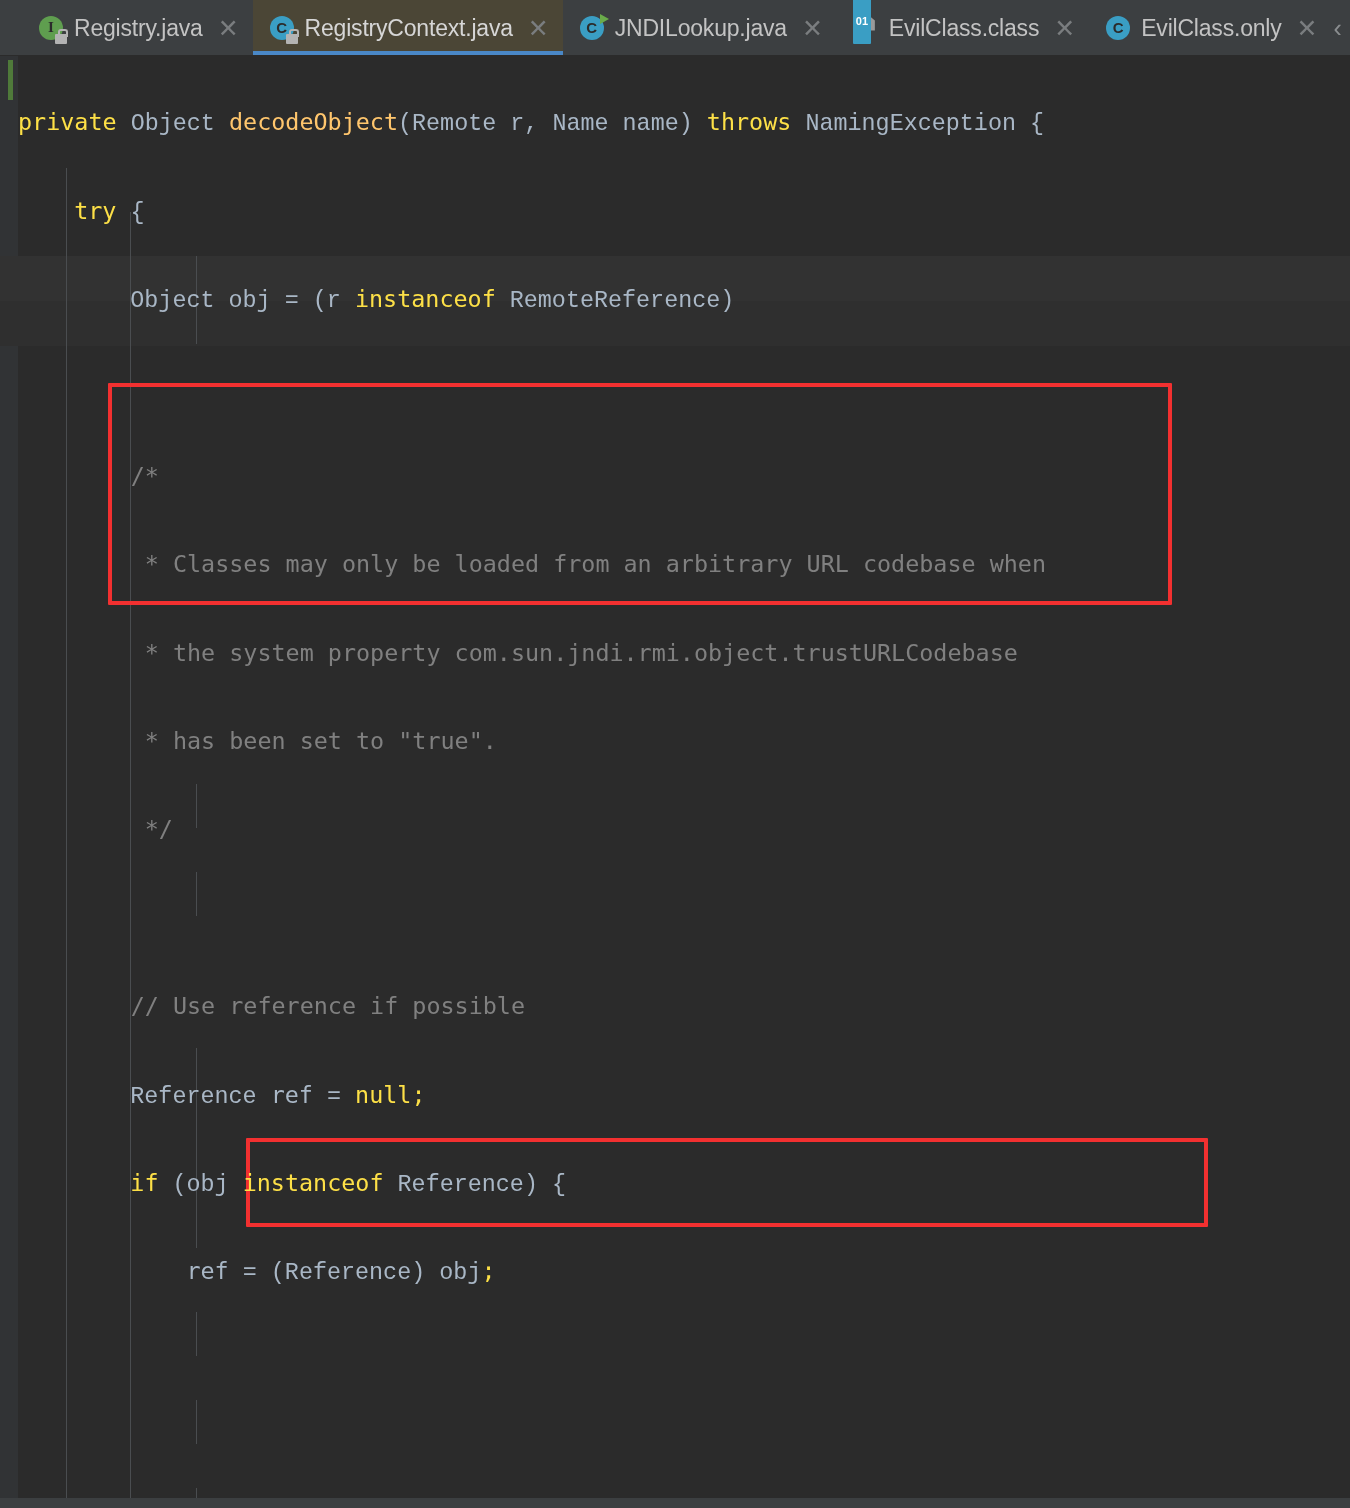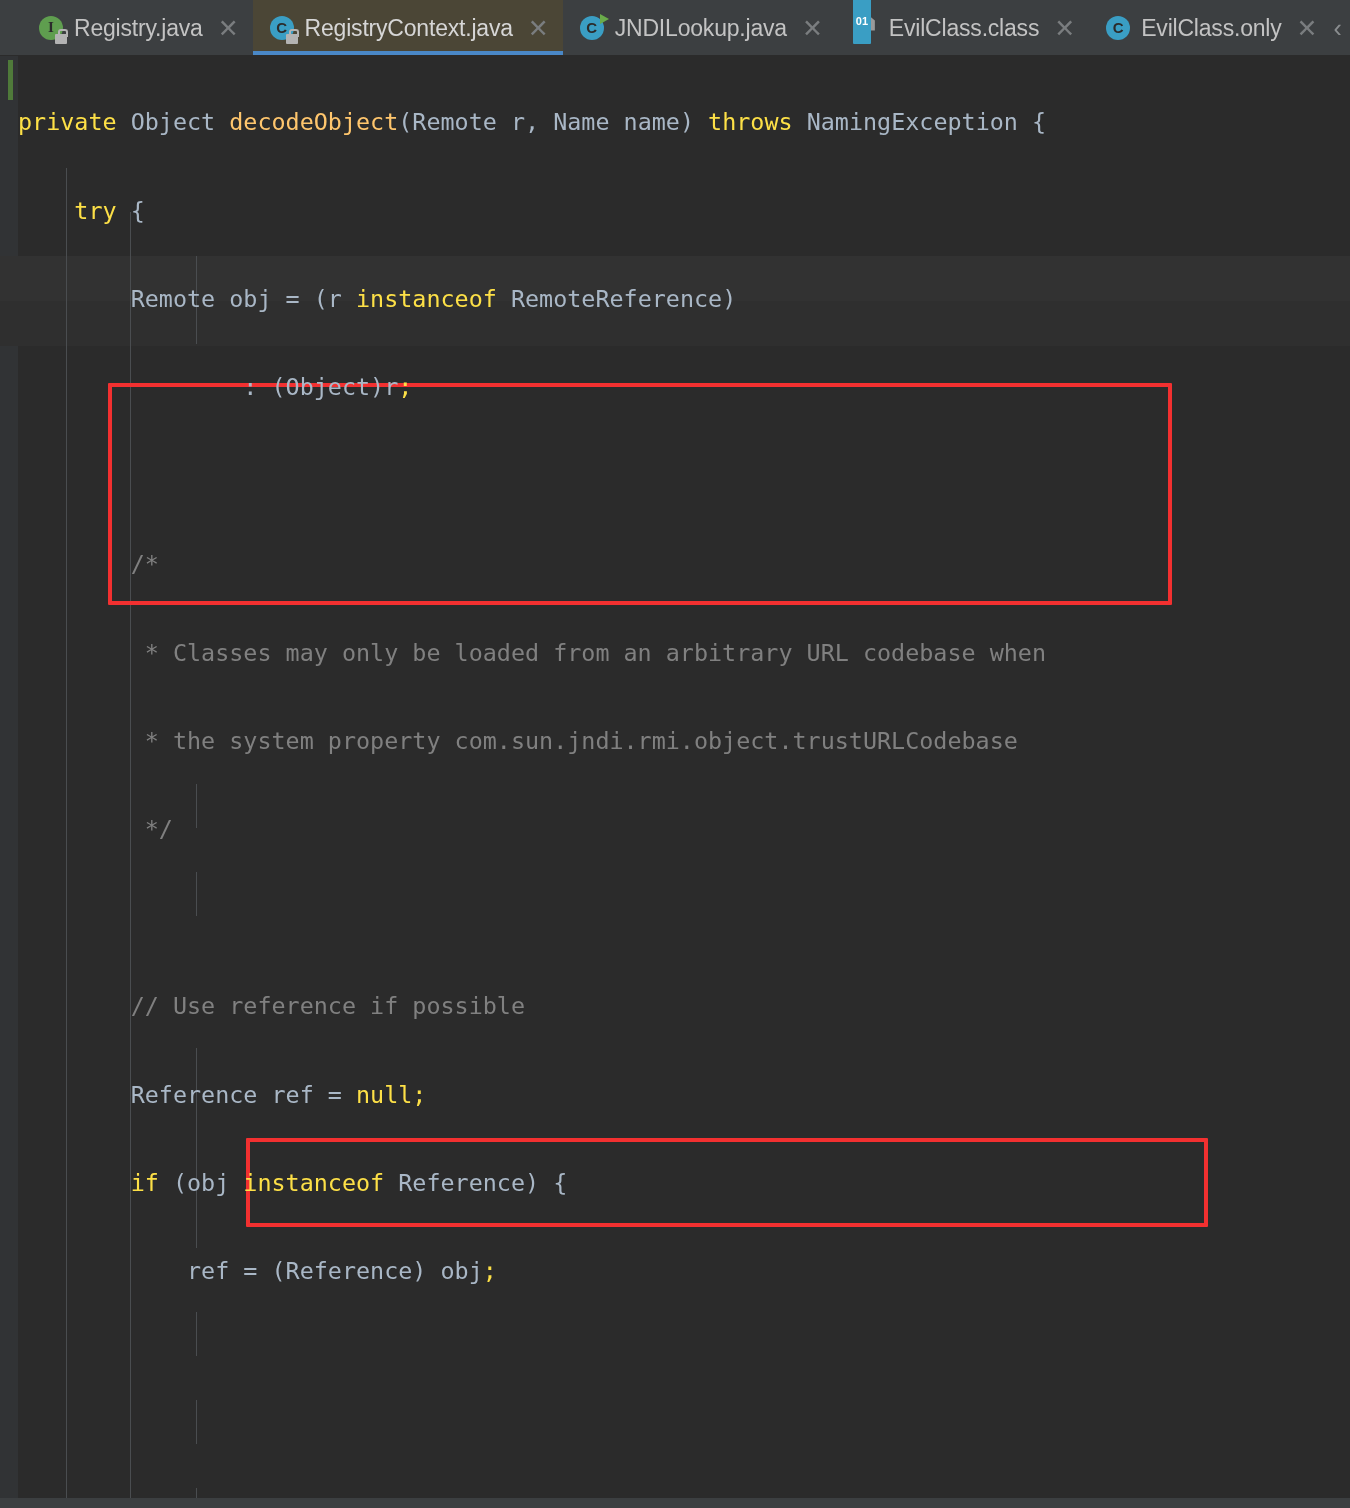--- a/index.html
+++ b/index.html
@@ -171,21 +171,21 @@
   
   .guide {
     position: absolute;
     width: 1px;
     background: #4a4d50;
     pointer-events: none;
   }
 
   
   .kw   { color: #fde047; }
-  .txt  { color: #a9b7c6; }
+  .txt  { color: #a9b7c6; font-family: Liberation Mono, monospace; }
   .cmt  { color: #808080; }
   .meth { color: #ffc66d; }
   .loc  { color: #a9b7c6; }
   .brk  { color: #ffef28; background: #3b514d; }
 
   
   .redbox {
     position: absolute;
     border: 4px solid #f23030;
     pointer-events: none;
@@ -275,26 +275,26 @@
   <div class="guide" style="left:196px; top:1256px; height:44px;"></div>
   <div class="guide" style="left:196px; top:1344px; height:44px;"></div>
   <div class="guide" style="left:196px; top:1432px; height:50px;"></div>
 
   <div class="redbox" style="left:108px; top:327px; width:1064px; height:222px;"></div>
   <div class="redbox" style="left:246px; top:1082px; width:962px; height:89px;"></div>
 
   <div id="code">
 <div class="ln"><span class="kw">private</span> <span class="txt">Object</span> <span class="meth">decodeObject</span><span class="txt">(Remote r, Name name) </span><span class="kw">throws</span> <span class="txt">NamingException {</span></div>
 <div class="ln"><span class="txt">    </span><span class="kw">try</span><span class="txt"> {</span></div>
-<div class="ln"><span class="txt">        Remote obj = (r </span><span class="kw">instanceof</span><span class="txt"> RemoteReference)</span></div>
-<div class="ln"><span class="txt">                : (Object)r</span><span class="kw">;</span></div>
+<div class="ln"><span class="txt">        Object obj = (r </span><span class="kw">instanceof</span><span class="txt"> RemoteReference)</span></div>
 <div class="ln"> </div>
 <div class="ln"><span class="cmt">        /*</span></div>
 <div class="ln"><span class="cmt">         * Classes may only be loaded from an arbitrary URL codebase when</span></div>
 <div class="ln"><span class="cmt">         * the system property com.sun.jndi.rmi.object.trustURLCodebase</span></div>
+<div class="ln"><span class="cmt">         * has been set to "true".</span></div>
 <div class="ln"><span class="cmt">         */</span></div>
 <div class="ln"> </div>
 <div class="ln"><span class="cmt">        // Use reference if possible</span></div>
 <div class="ln"><span class="txt">        Reference </span><span class="loc">ref</span><span class="txt"> = </span><span class="kw">null;</span></div>
 <div class="ln"><span class="txt">        </span><span class="kw">if</span><span class="txt"> (obj </span><span class="kw">instanceof</span><span class="txt"> Reference) {</span></div>
 <div class="ln"><span class="txt">            </span><span class="loc">ref</span><span class="txt"> = (Reference) obj</span><span class="kw">;</span></div>
 
 
 
 

